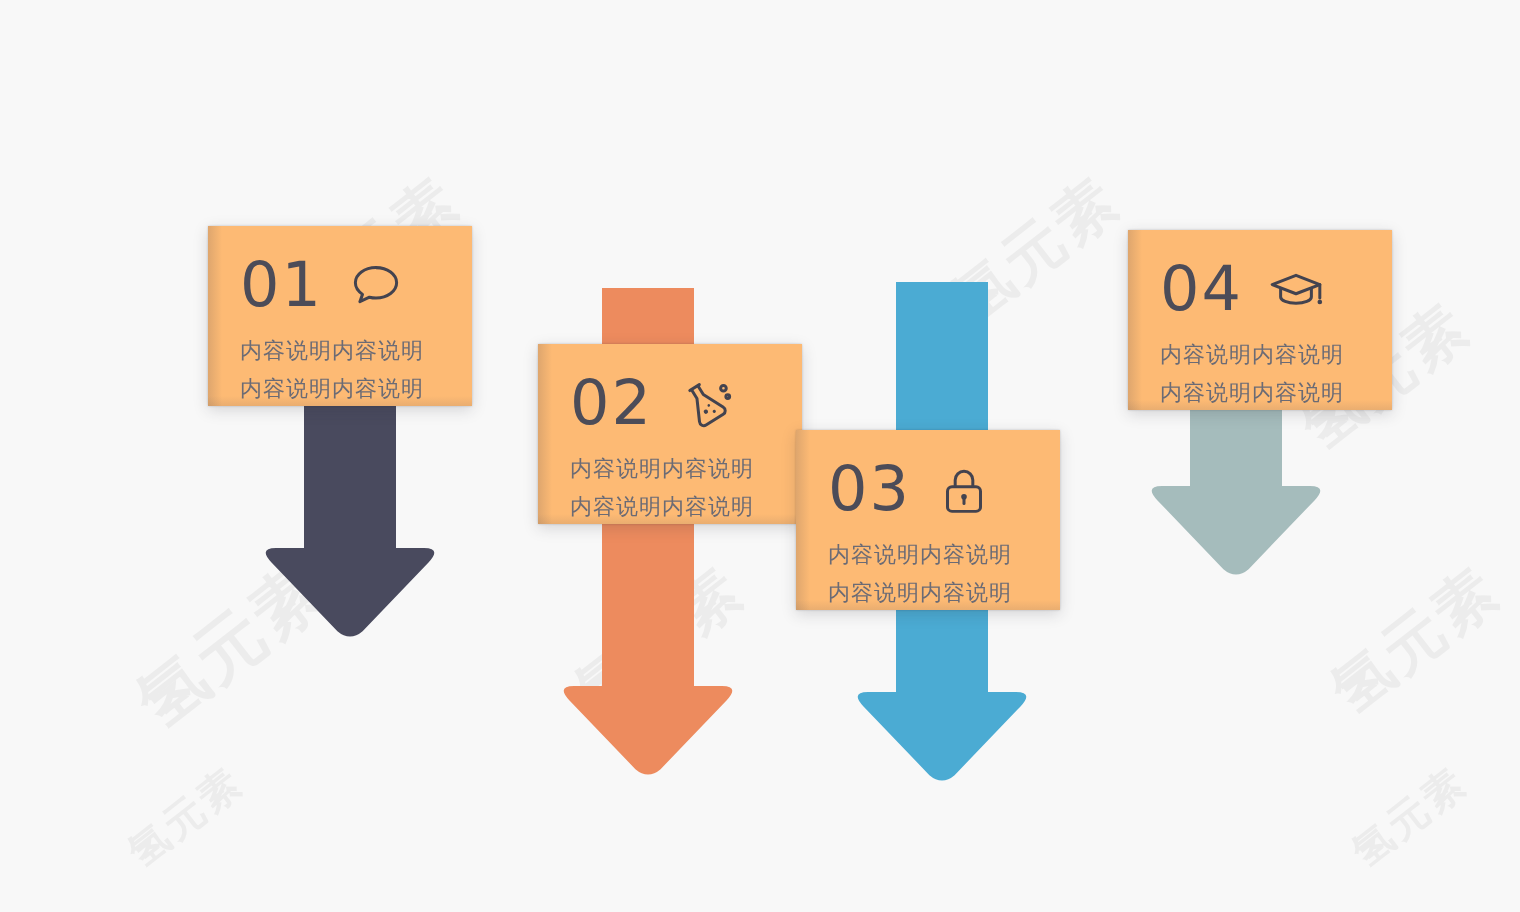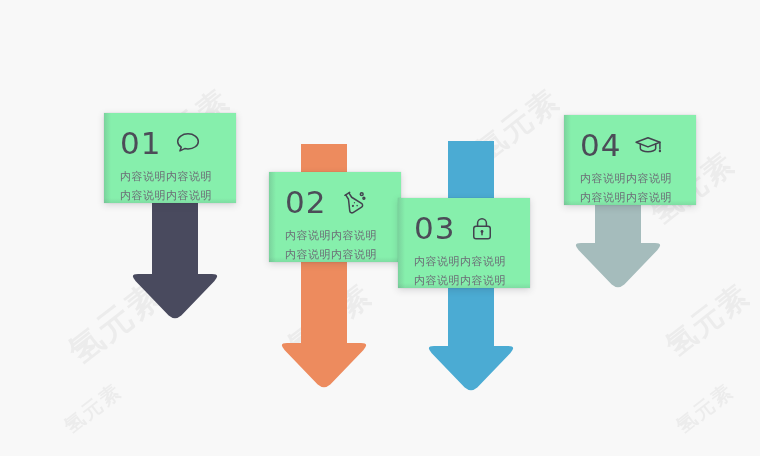--- a/index.html
+++ b/index.html
@@ -41,21 +41,21 @@
     position: absolute;
   }
   .arrow svg {
     display: block;
     overflow: visible;
   }
 
   
   .card {
     position: absolute;
-    background: #86efac;
+    background: #fdba74;
     box-sizing: border-box;
     padding: 10px 14px 12px 16px;
     box-shadow:
       0 2px 7px rgba(40, 40, 55, 0.17),
       0 0 1px rgba(40, 40, 55, 0.22);
   }
   .card::before {
     
     content: "";
     position: absolute;
@@ -168,21 +168,21 @@
                 <circle cx="17.4" cy="17.6" r=".7" fill="#43434f" stroke="none"></circle>
               </g>
               <circle cx="25.3" cy="7.6" r="1.5" fill="none" stroke="#43434f" stroke-width="1.6" stroke-linecap="round" stroke-linejoin="round"></circle>
               <circle cx="27.6" cy="12" r="1" fill="none" stroke="#43434f" stroke-width="1.6" stroke-linecap="round" stroke-linejoin="round"></circle>
             </svg>
           </div>
         </div>
         <div class="card-line">内容说明内容说明</div>
         <div class="card-line">内容说明内容说明</div>
       </div>
-      <div class="card" style="left: 398px; top: 198px; width: 132px; height: 90px;">
+      <div class="card" style="left: 398px; top: 215px; width: 132px; height: 90px;">
         <div class="card-head">
           <div class="card-number">03</div>
           <div class="card-icon">
             <svg viewBox="0 0 32 32" width="30" height="30">
               <rect fill="none" stroke="#43434f" stroke-width="1.6" stroke-linecap="round" stroke-linejoin="round" x="7.2" y="14.2" width="17.6" height="13.2" rx="2.4"></rect>
               <path fill="none" stroke="#43434f" stroke-width="1.6" stroke-linecap="round" stroke-linejoin="round" d="M11.3 14.1v-3.4a4.7 4.7 0 0 1 9.4 0v3.4"></path>
               <circle cx="16" cy="19.6" r="1.5" fill="#43434f" stroke="none"></circle>
               <path fill="none" stroke="#43434f" stroke-width="1.6" stroke-linecap="round" stroke-linejoin="round" d="M16 20.6v2.6"></path>
             </svg>
           </div>

